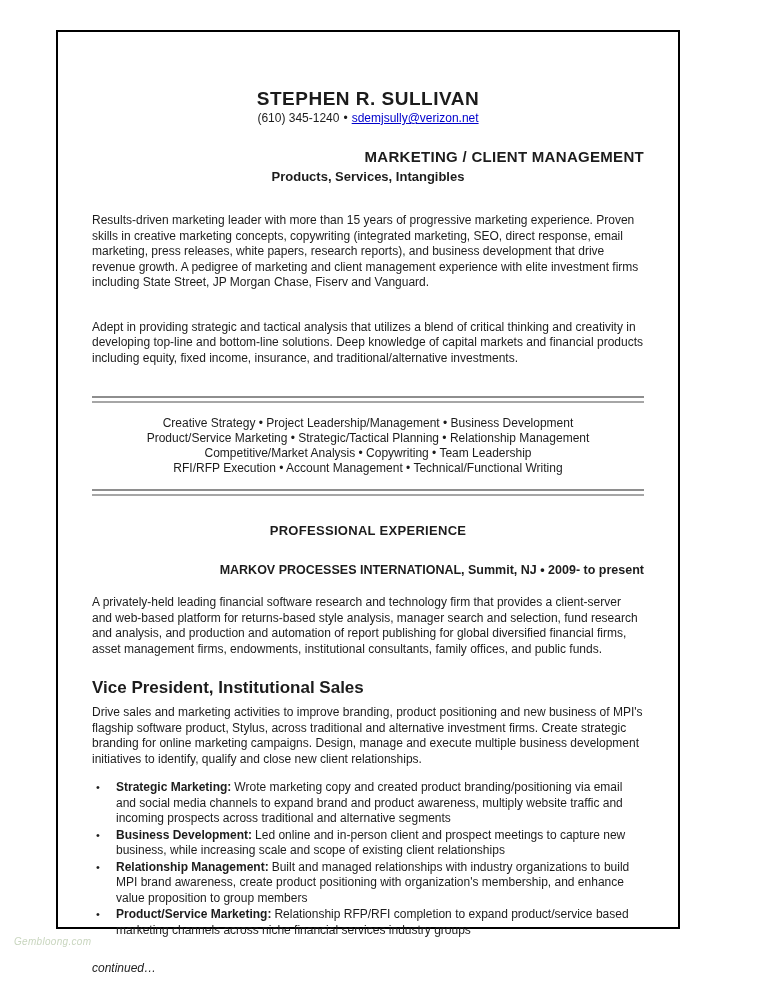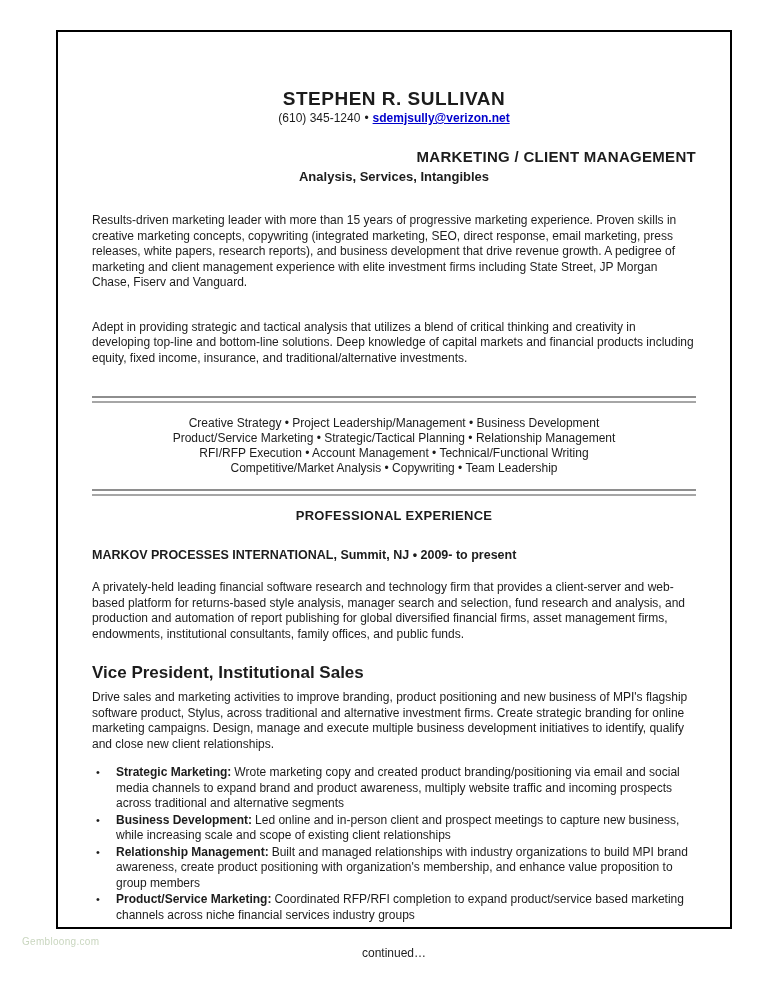--- a/index.html
+++ b/index.html
@@ -2,84 +2,84 @@
 <html><head>
 <meta charset="utf-8">
 <style>
   * { margin:0; padding:0; box-sizing:border-box; }
   html,body { background:#ffffff; }
   body {
     width:765px; height:990px; position:relative; overflow:hidden;
     font-family:"Liberation Sans", sans-serif; color:#1c1c1c;
   }
   .page-border {
-    position:absolute; left:56px; top:30px; width:676px; height:899px;
+    position:absolute; left:56px; top:30px; width:624px; height:899px;
     border:2px solid #000; background:#fff;
     padding:56px 34px 0 34px;
   }
   .header { text-align:center; }
   .name { font-size:19px; font-weight:bold; letter-spacing:0.5px; }
   .addr, .contact-line { font-size:12px; line-height:16px; }
-  .contact-line a { color:#0000cc; text-decoration:underline;font-weight:bold; }
+  .contact-line a { color:#0000cc; text-decoration:underline; }
   .sep { margin:0 4px; }
   .title { font-size:15px; font-weight:bold; margin-top:22px; letter-spacing:0.3px;text-align:right; }
   .subtitle { font-size:13px; font-weight:bold; margin-top:4px; }
 
   .para { font-size:12px; line-height:15.5px; margin-top:29px; text-align:left; }
 
   .rule {
     height:7px; margin-top:30px;
     border-top:2px solid #8e8e8e; border-bottom:2px solid #a6a6a6;
   }
   .rule.second { margin-top:13px; }
   .skills { text-align:center; font-size:12px; line-height:15px; margin-top:13px; }
 
-  .section-title { text-align:center; font-size:13px; font-weight:bold; margin-top:12px; letter-spacing:0.3px; }
+  .section-title { text-align:center; font-size:13px; font-weight:bold; margin-top:27px; letter-spacing:0.3px; }
 
-  .company-line { font-size:12.5px; font-weight:bold; margin-top:25px; }
+  .company-line { font-size:12.5px; font-weight:bold; margin-top:25px;text-align:right; }
   .company-desc { font-size:12px; line-height:15.5px; margin-top:18px; }
   .role-title { font-size:17px; font-weight:bold; margin-top:21px; }
   .role-desc { font-size:12px; line-height:15.5px; margin-top:7px; }
 
   .bullets { margin-top:13px; }
   .bullet { position:relative; padding-left:24px; font-size:12px; line-height:15.5px; margin-bottom:1px; }
   .b-marker { position:absolute; left:4px; top:0; font-size:11px; }
   .b-label { font-weight:bold; margin-right:3px;text-align:right; }
 
-  .continued { text-align:center; font-size:12px; margin-top:23px; color:#222; }
+  .continued { font-size:12px; margin-top:23px; color:#222;font-style:italic; }
 
   .watermark {
-    position:absolute; left:22px; top:936px; font-size:10px;
-    color:#c9d6bf; letter-spacing:0.3px;
+    position:absolute; left:14px; top:936px; font-size:10px;
+    color:#c9d6bf; letter-spacing:0.3px;font-style:italic;
   }
 </style>
 </head>
 <body>
 
 <div class="page-border">
 
   <div class="header">
     <div class="name">STEPHEN R. SULLIVAN</div>
     <div class="contact-line">
       <span>(610) 345-1240</span><span class="sep">•</span><a href="#">sdemjsully@verizon.net</a>
     </div>
     <div class="title">MARKETING / CLIENT MANAGEMENT</div>
-    <div class="subtitle">Analysis, Services, Intangibles</div>
+    <div class="subtitle">Products, Services, Intangibles</div>
   </div>
 
   <div class="para">Results-driven marketing leader with more than 15 years of progressive marketing experience. Proven skills in creative marketing concepts, copywriting (integrated marketing, SEO, direct response, email marketing, press releases, white papers, research reports), and business development that drive revenue growth. A pedigree of marketing and client management experience with elite investment firms including State Street, JP Morgan Chase, Fiserv and Vanguard.</div>
   <div class="para">Adept in providing strategic and tactical analysis that utilizes a blend of critical thinking and creativity in developing top-line and bottom-line solutions. Deep knowledge of capital markets and financial products including equity, fixed income, insurance, and traditional/alternative investments.</div>
 
   <div class="rule"></div>
 
   <div class="skills">
     <div>Creative Strategy • Project Leadership/Management • Business Development</div>
     <div>Product/Service Marketing • Strategic/Tactical Planning • Relationship Management</div>
+    <div>Competitive/Market Analysis • Copywriting • Team Leadership</div>
     <div>RFI/RFP Execution • Account Management • Technical/Functional Writing</div>
-    <div>Competitive/Market Analysis • Copywriting • Team Leadership</div>
   </div>
 
   <div class="rule second"></div>
 
   <div class="section-title">PROFESSIONAL EXPERIENCE</div>
 
   <div class="company-line">MARKOV PROCESSES INTERNATIONAL, Summit, NJ •  2009- to present</div>
   <div class="company-desc">A privately-held leading financial software research and technology firm that provides a client-server and web-based platform for returns-based style analysis, manager search and selection, fund research and analysis, and production and automation of report publishing for global diversified financial firms, asset management firms, endowments, institutional consultants, family offices, and public funds.</div>
 
   <div class="role-title">Vice President, Institutional Sales</div>
@@ -93,21 +93,21 @@
     <div class="bullet">
       <span class="b-marker">•</span>
       <span class="b-label">Business Development:</span><span>Led online and in-person client and prospect meetings to capture new business, while increasing scale and scope of existing client relationships</span>
     </div>
     <div class="bullet">
       <span class="b-marker">•</span>
       <span class="b-label">Relationship Management:</span><span>Built and managed relationships with industry organizations to build MPI brand awareness, create product positioning with organization's membership, and enhance value proposition to group members</span>
     </div>
     <div class="bullet">
       <span class="b-marker">•</span>
-      <span class="b-label">Product/Service Marketing:</span><span>Coordinated RFP/RFI completion to expand product/service based marketing channels across niche financial services industry groups</span>
+      <span class="b-label">Product/Service Marketing:</span><span>Relationship RFP/RFI completion to expand product/service based marketing channels across niche financial services industry groups</span>
     </div>
   </div>
 
   <div class="continued">continued…</div>
 
 </div>
 
 <div class="watermark">Gembloong.com</div>
 
 </body></html>

